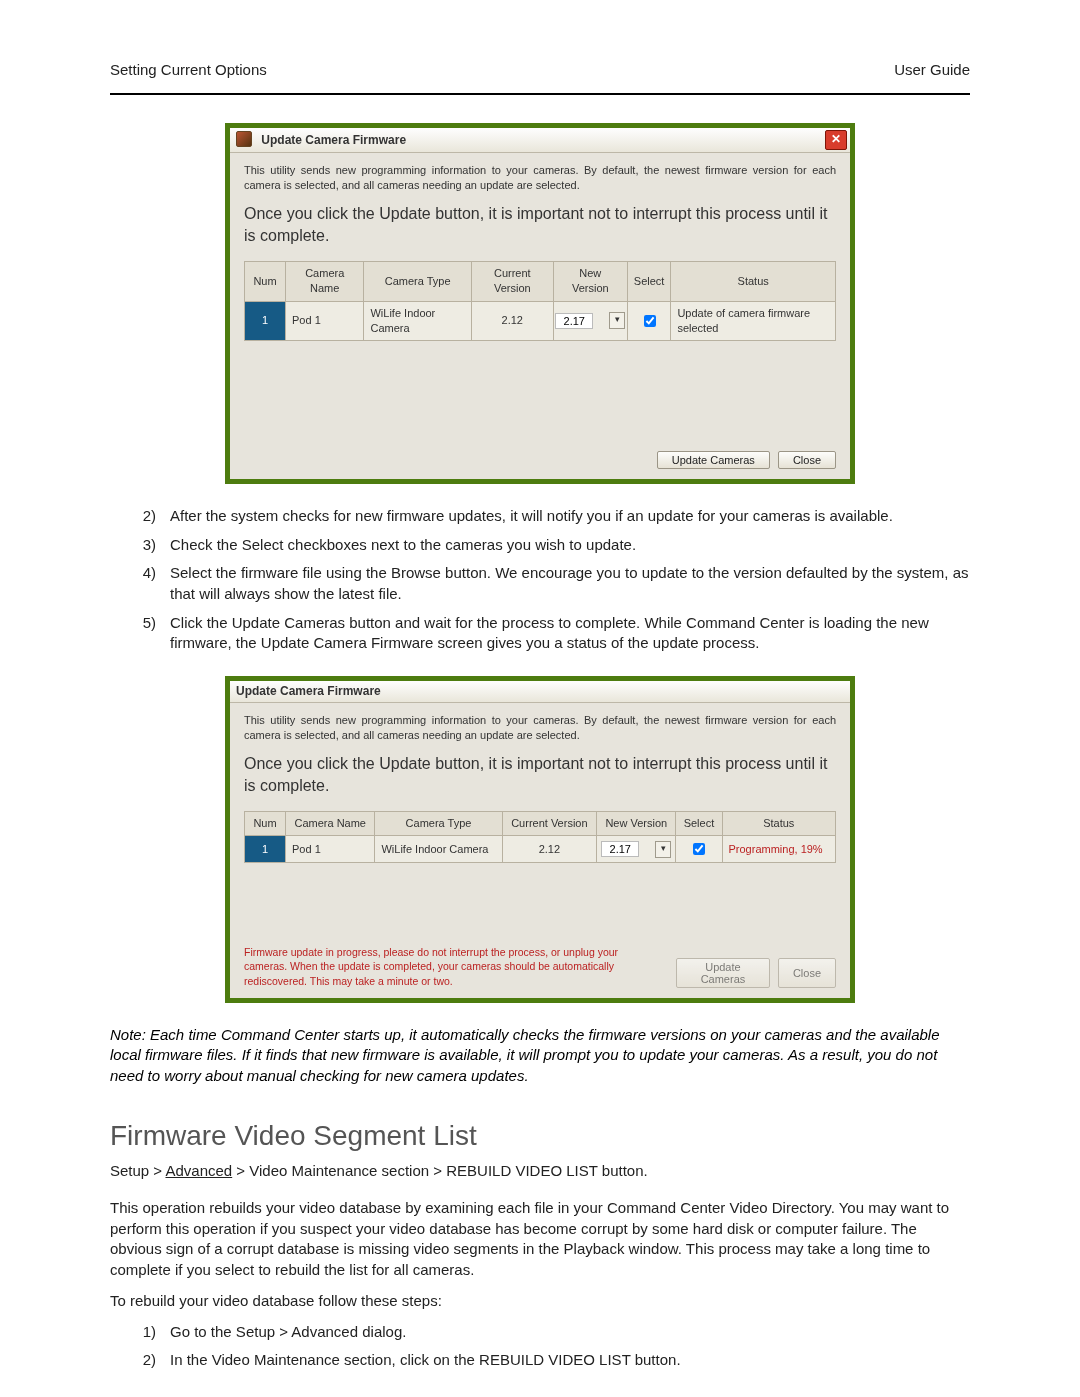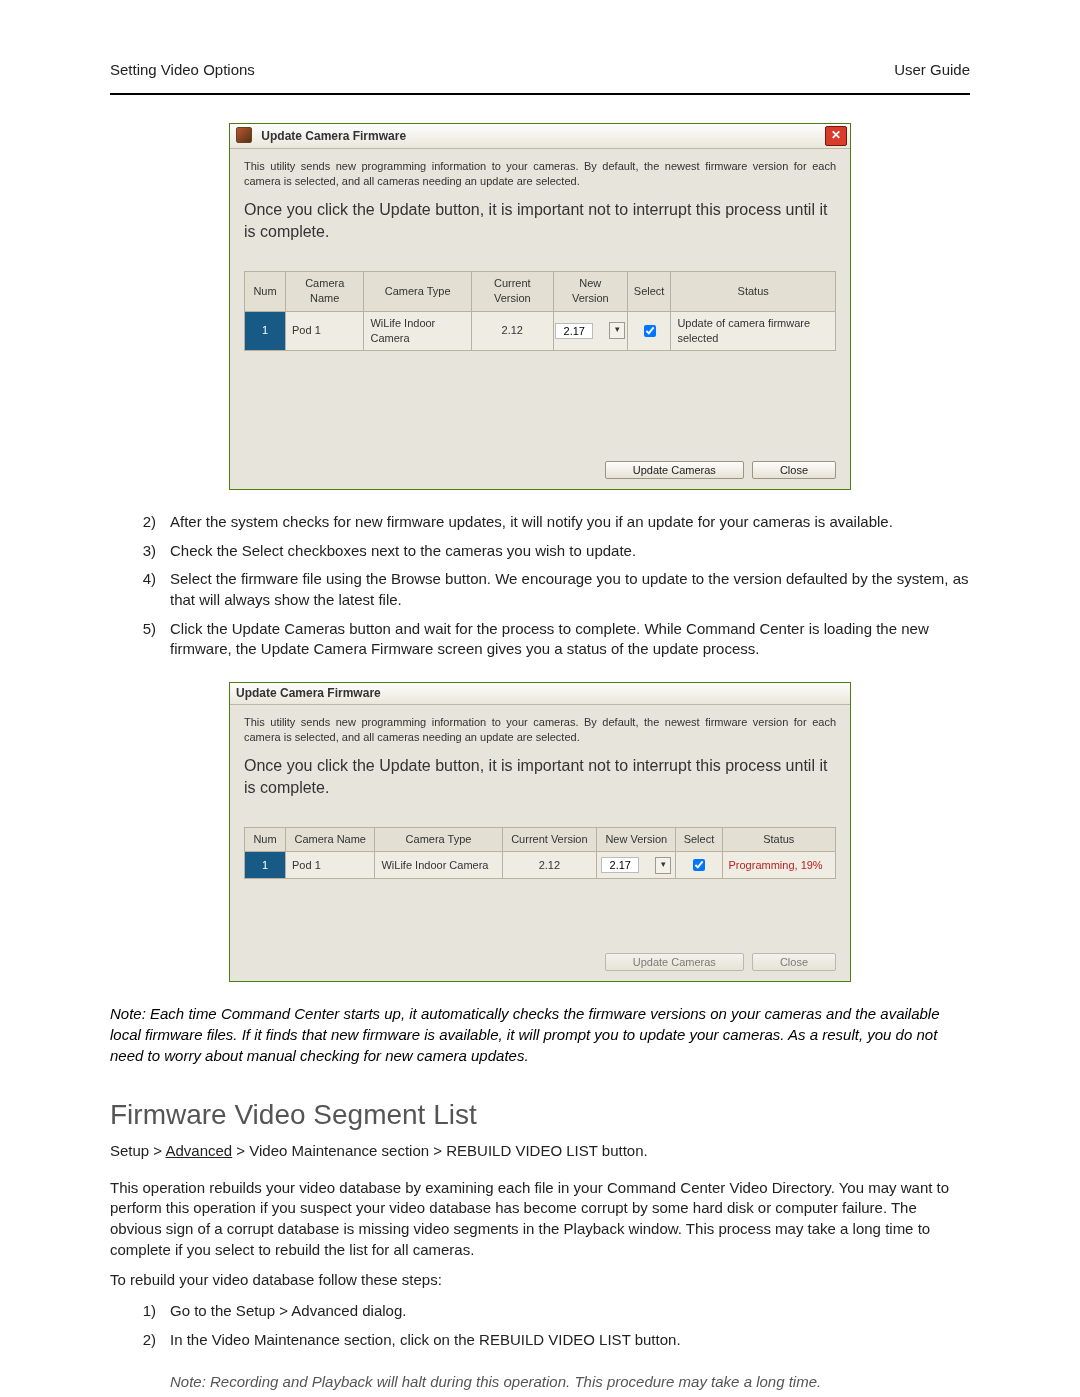--- a/index.html
+++ b/index.html
@@ -11,21 +11,21 @@
     position:relative;
   }
   .hdr{display:flex;justify-content:space-between;margin-bottom:12px;}
   .hdr-rule{border:0;border-top:2px solid #000;margin:0 0 28px 0;}
   .ftr-rule{border:0;border-top:3px solid #000;margin:38px 0 8px 0;}
   .pgnum{text-align:center;font-size:16px;margin-top:6px;}
 
   
   .dlg{
     width:620px;margin:0 auto 22px auto;
-    background:#e7e4dc;border:1px solid #4d7c0f;
+    background:#e7e4dc;border:5px solid #4d7c0f;
     box-shadow:0 1px 0 #fff inset;
     font-size:11px;color:#3a3a3a;
   }
   .dlg .titlebar{
     background:linear-gradient(#fefefe,#e9e6da);
     border-bottom:1px solid #bdb7a7;
     display:flex;align-items:center;justify-content:space-between;
     padding:2px 3px 2px 6px;font-weight:bold;font-size:12px;color:#333;
   }
   .titlebar .ico{
@@ -34,39 +34,39 @@
   }
   .titlebar .close{
     width:20px;height:18px;background:#d83c2c;border:1px solid #7c1508;
     display:flex;align-items:center;justify-content:center;color:#fff;font-weight:bold;font-size:12px;
     border-radius:2px;
   }
   .dlg .body{padding:10px 14px 10px 14px;}
   .dlg .desc{color:#333;font-size:11px;text-align:justify;}
   .dlg .desc2{margin-top:10px;font-size:16px;color:#333;}
   .tbl{
-    width:100%;border-collapse:collapse;margin-top:28px;background:#eeebe2;
+    width:100%;border-collapse:collapse;margin-top:14px;background:#eeebe2;
   }
   .tbl th,.tbl td{
     border:1px solid #b8b1a0;padding:4px 6px;text-align:center;font-size:11px;color:#333;
     background:#eeece3;
   }
   .tbl th{background:#e3dfd3;font-weight:normal;}
   .tbl td.l{text-align:left;}
   .tbl td.num{background:#165a85;color:#fff;width:28px;}
   .tbl .nvcell{padding:0;}
   .nvwrap{display:flex;align-items:center;justify-content:center;gap:16px;}
   .nvwrap input{width:32px;border:1px solid #bbb;background:#fff;font-size:11px;text-align:center;}
   .nvwrap .dd{width:14px;height:15px;border:1px solid #9f9a8c;background:#f3f1e9;font-size:9px;line-height:13px;}
   .chk{width:12px;height:12px;vertical-align:middle;}
   .dlg .tblgap{height:100px;}
   .dlg .btnrow{display:flex;justify-content:flex-end;gap:8px;margin-top:10px;}
   .wbtn{
     border:1px solid #9b9586;background:linear-gradient(#fdfdfb,#e6e2d5);
-    font-size:11px;padding:2px 27px;color:#222;border-radius:2px;
+    font-size:11px;padding:2px 14px;color:#222;border-radius:2px;
   }
   .dlg .warn{color:#b22;font-size:10.5px;line-height:1.35;margin-top:8px;max-width:420px;}
   .dlg .footrow{display:flex;align-items:flex-end;gap:12px;margin-top:4px;}
   .dlg .footrow .btnrow{margin-top:0;margin-left:auto;}
 
   
   .steps{margin:8px 0 22px 0;}
   .steps .row{display:flex;margin:8px 0;}
   .steps .n{width:46px;flex:none;text-align:right;padding-right:14px;}
   .steps .t{flex:1;}
@@ -79,21 +79,21 @@
     font-size:28px;font-weight:normal;color:#555;margin:10px 0 6px 0;
   }
   .under{text-decoration:underline;}
   .setuppath{margin:4px 0 16px 0;}
   .para{margin:10px 0;}
 </style>
 </head>
 <body>
 
 <div class="hdr">
-  <div>Setting Video Options</div>
+  <div>Setting Current Options</div>
   <div>User Guide</div>
 </div>
 <hr class="hdr-rule">
 
 <div class="dlg">
   <div class="titlebar">
     <span>
       <span class="ico"></span>
       <span>Update Camera Firmware</span>
     </span>
@@ -190,20 +190,21 @@
         </td>
         <td>
           <input type="checkbox" class="chk" checked="" style="">
         </td>
         <td class="l" style="color:#b22">Programming, 19%</td>
       </tr>
     </tbody>
       </table>
     <div style="height:70px;"></div>
     <div class="footrow">
+      <div class="warn">Firmware update in progress, please do not interrupt the process, or unplug your cameras. When the update is completed, your cameras should be automatically rediscovered.  This may take a minute or two.</div>
       <div class="btnrow">
         <button class="wbtn" style="opacity:.55">Update Cameras</button>
         <button class="wbtn" style="opacity:.55">Close</button>
       </div>
     </div>
   </div>
 </div>
 
 <div class="ital">Note: Each time Command Center starts up, it automatically checks the firmware versions on your cameras and the available local firmware files. If it finds that new firmware is available, it will prompt you to update your cameras. As a result, you do not need to worry about manual checking for new camera updates.</div>
 

